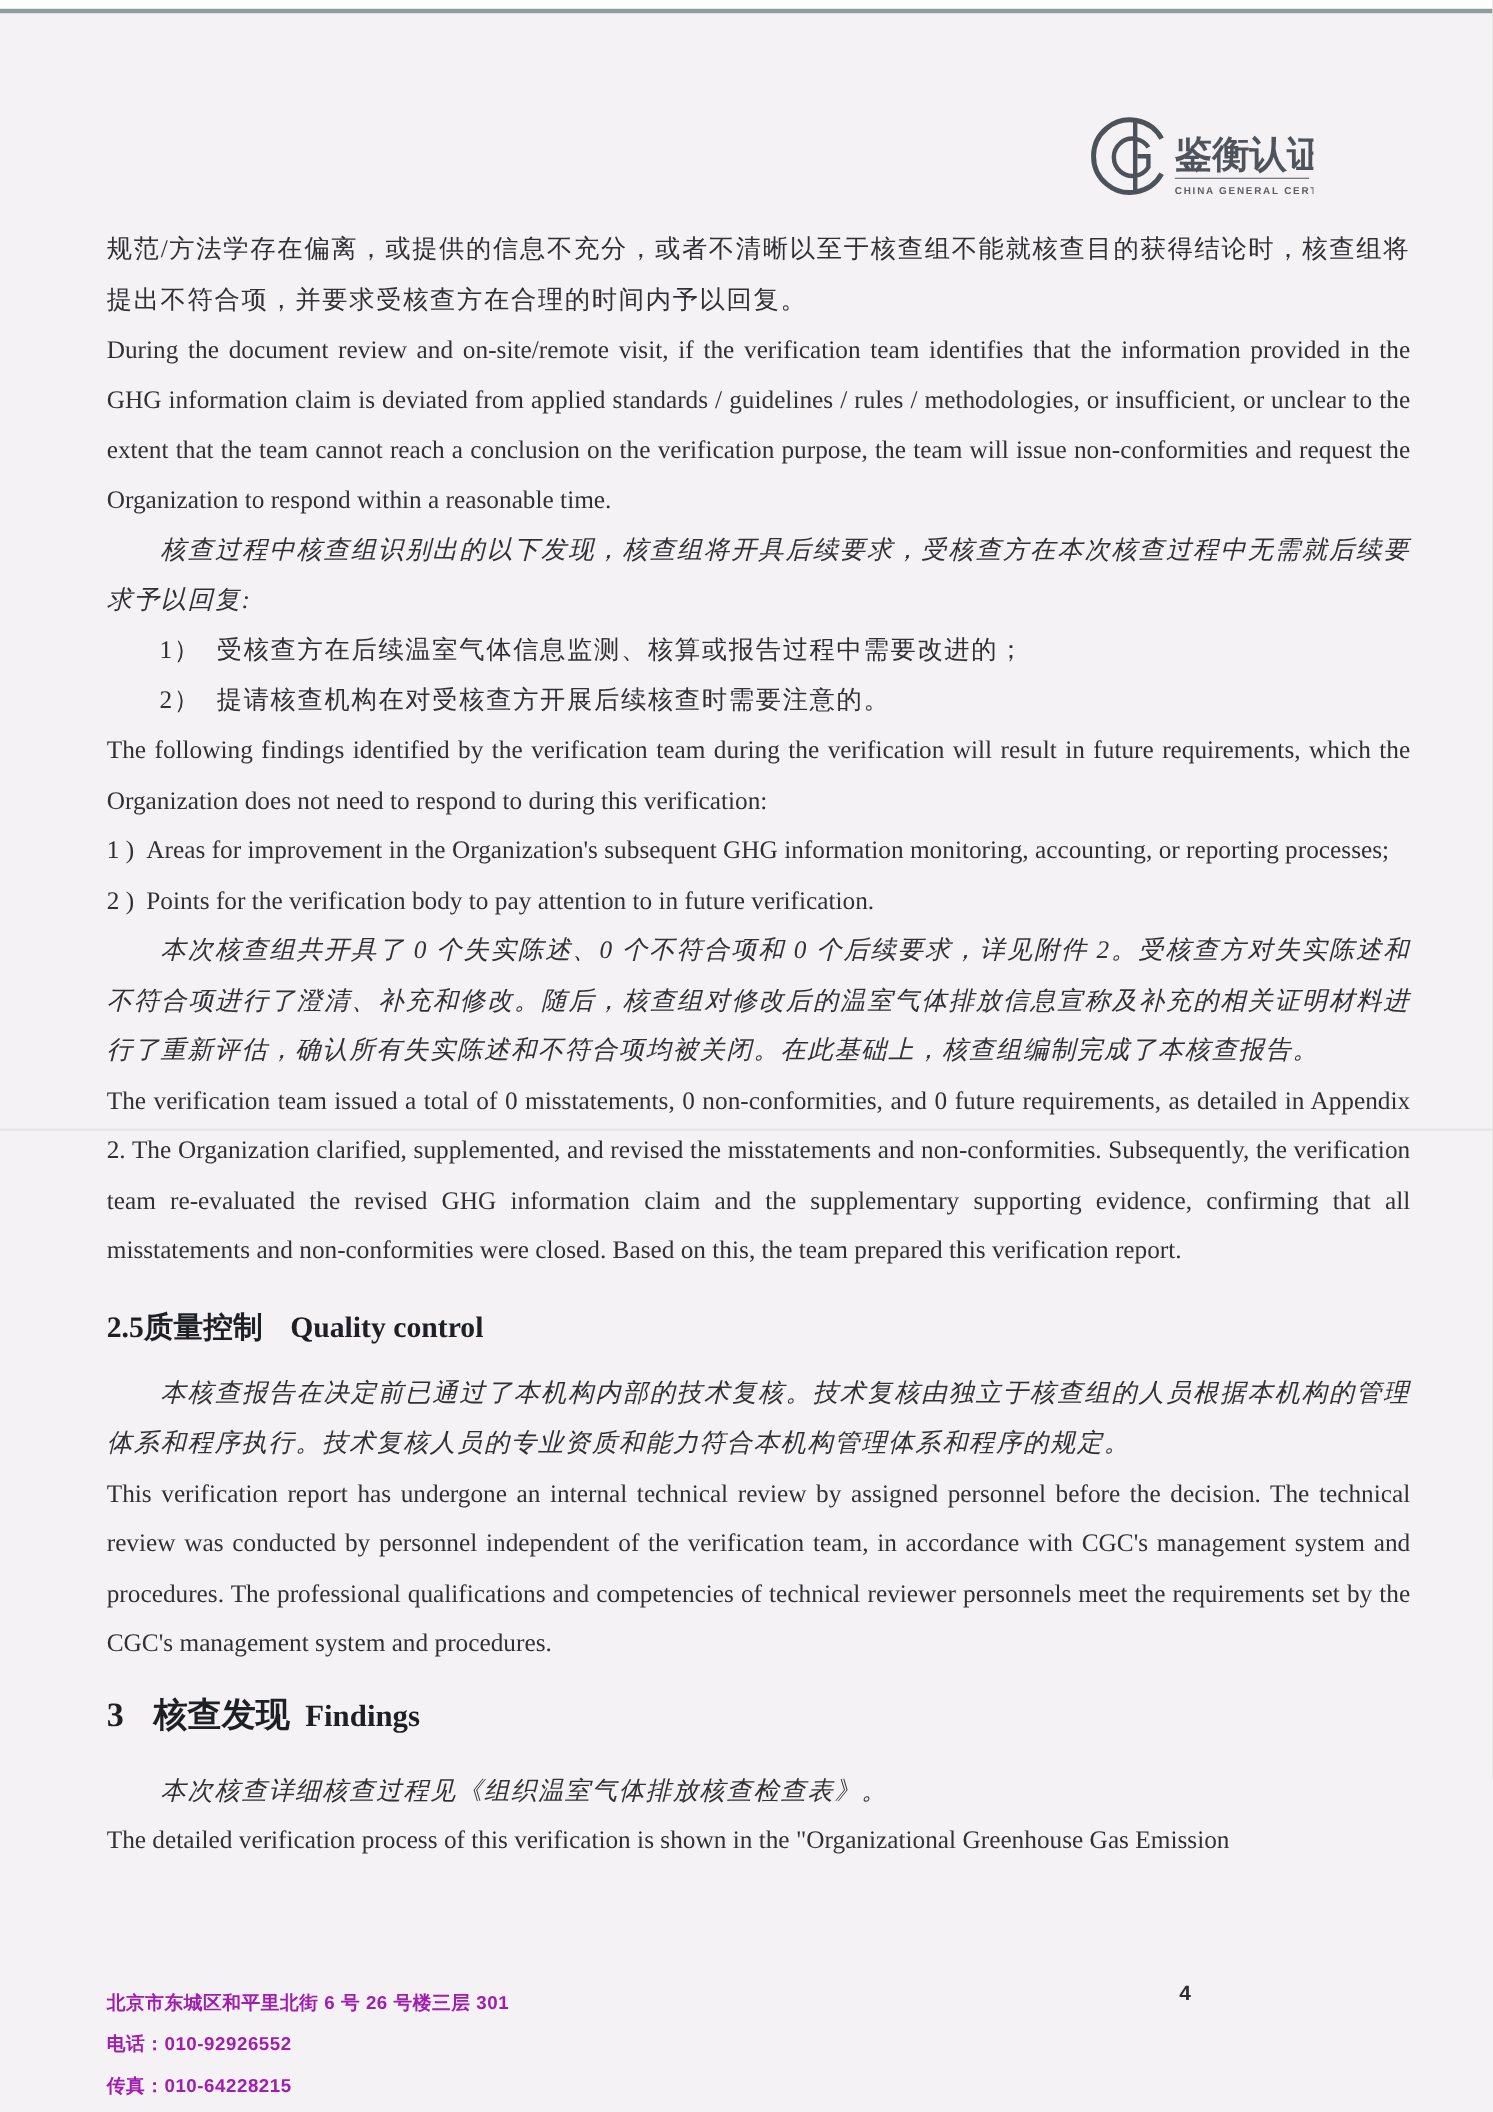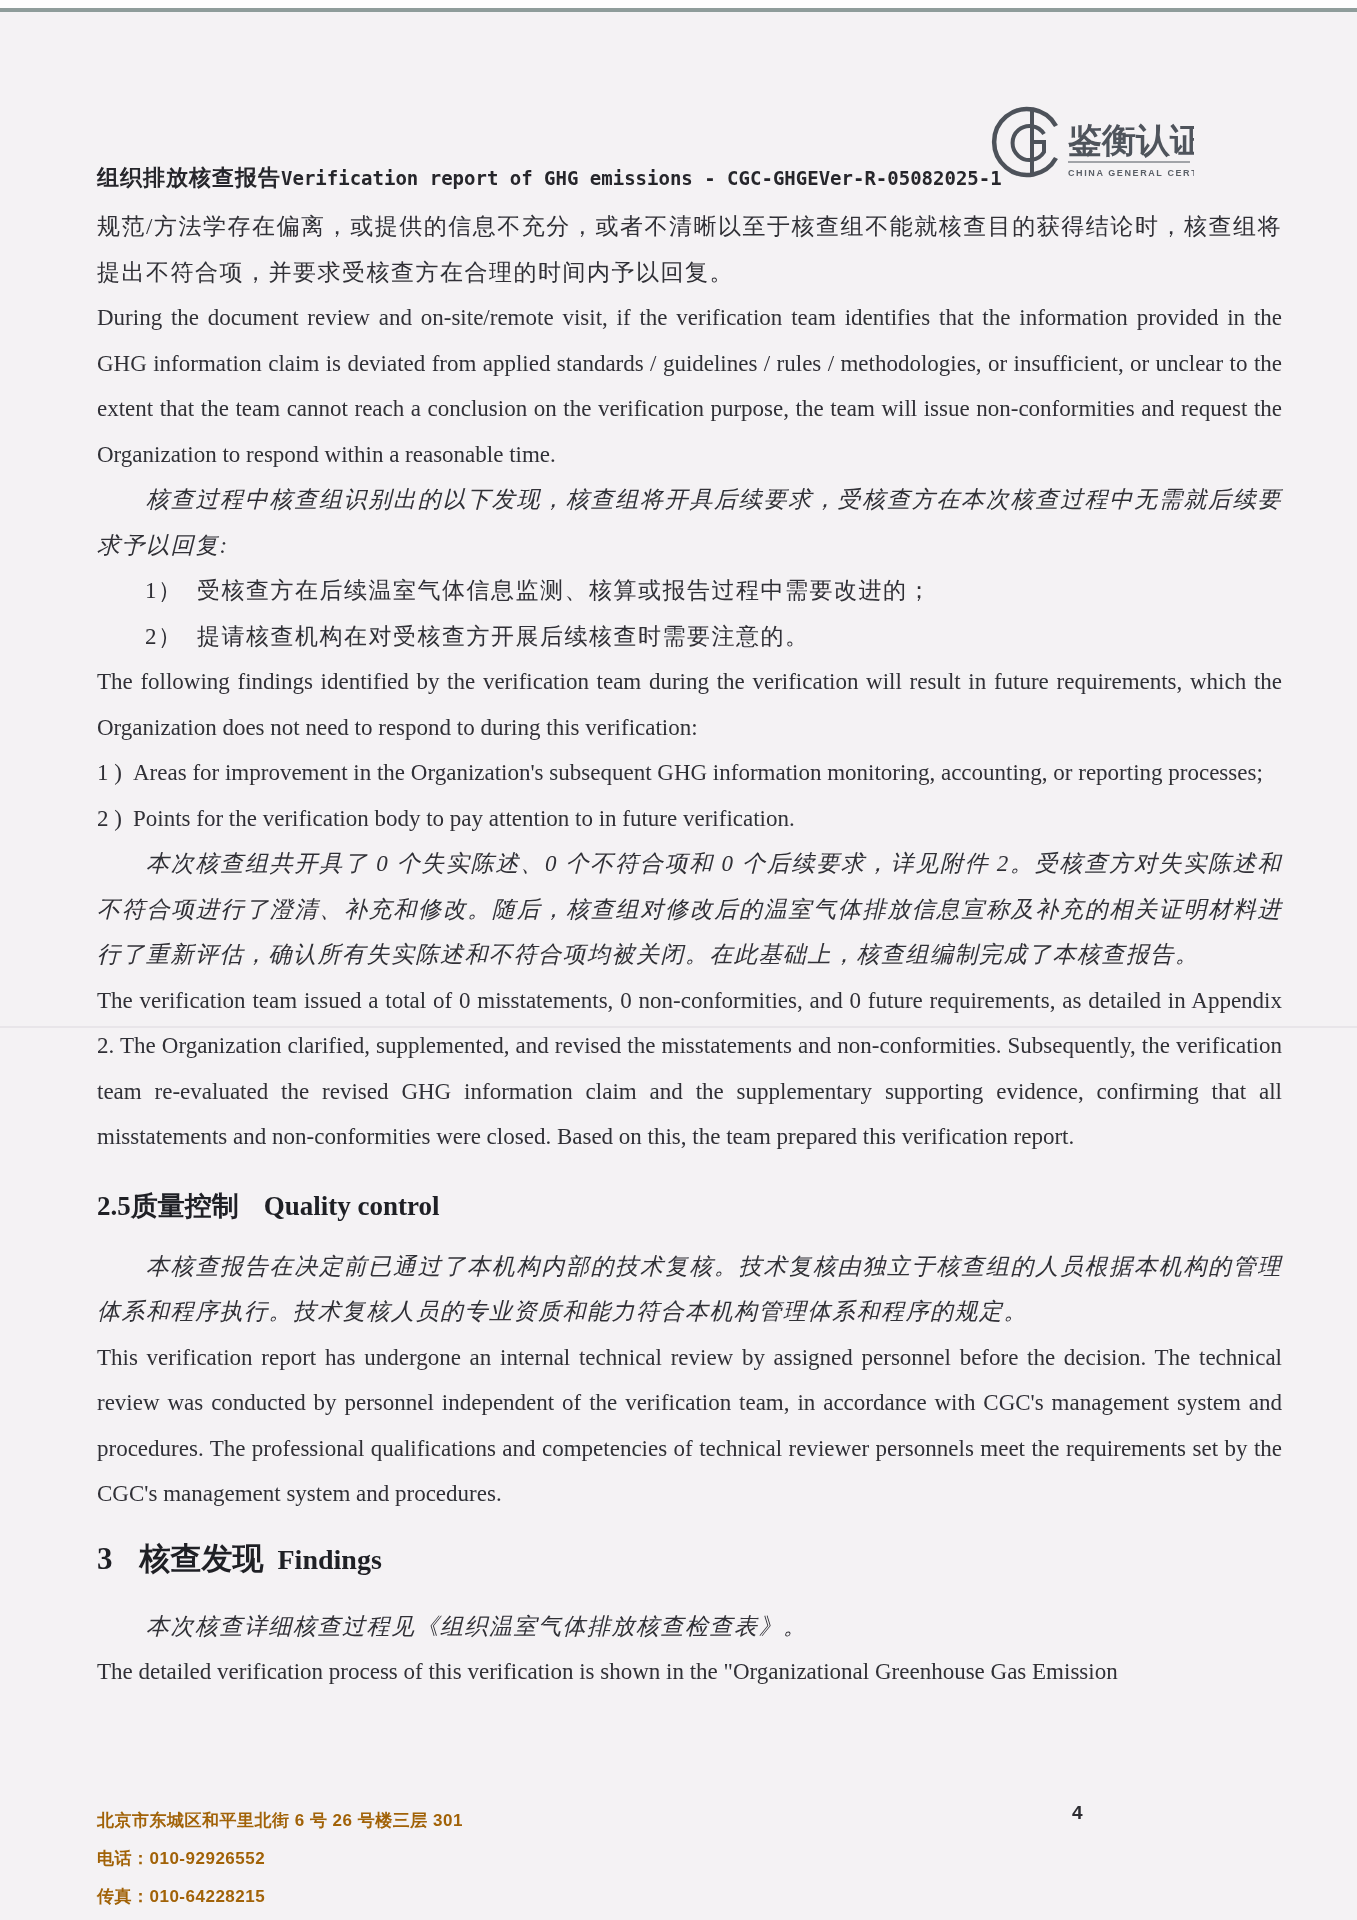--- a/index.html
+++ b/index.html
@@ -60,21 +60,21 @@
   .h2 .heading-number { }
   .h2 .heading-text-en { margin-left:25px; }
   .h1 { font-size:31px; line-height:54px; margin:15px 0 17px; }
   .h1 .heading-number { margin-right:27px; }
   .h1 .heading-text-en { margin-left:14px; font-size:28px; }
 
   
   .footer {
     position:absolute; left:97px; top:1802px;
     font-family:"Liberation Sans", sans-serif;
-    font-weight:bold; font-size:17px; color:#a16207;
+    font-weight:bold; font-size:17px; color:#a21caf;
     line-height:38px; letter-spacing:0.5px;
   }
   .page-number {
     position:absolute; left:1072px; top:1802px;
     font-family:"Liberation Sans", sans-serif;
     font-weight:bold; font-size:19px; color:#2c2c31;
   }
 </style>
 </head>
 <body>
@@ -91,23 +91,20 @@
         <path d="M 72 30 A 33 33 0 1 0 72 62"></path>
         <path d="M 60 38 A 17 17 0 1 0 60 56 L 60 46 L 50 46" stroke-width="4"></path>
         <path d="M 48 14 L 48 80" stroke-width="4"></path>
       </g>
       <text x="84" y="56" font-family="Liberation Sans, sans-serif" font-size="34" font-weight="bold" fill="#4f545c" id="logo-cn-text">鉴衡认证</text>
       <line x1="84" y1="66" x2="206" y2="66" stroke="#4f545c" stroke-width="1"></line>
       <text x="84" y="80" font-family="Liberation Sans, sans-serif" font-size="9" letter-spacing="1.6" font-weight="bold" fill="#5a5f66" id="logo-en-text">CHINA GENERAL CERTIFICATION</text>
     </svg>
   </div>
 
-  <div class="doc-title">
-    <span class="title-cn">组织排放核查报告</span><span class="title-en">Verification report of GHG emissions - CGC-GHGEVer-R-05082025-1</span>
-  </div>
 
   <main class="doc-body">
       <p class="p-cn">规范/方法学存在偏离，或提供的信息不充分，或者不清晰以至于核查组不能就核查目的获得结论时，核查组将提出不符合项，并要求受核查方在合理的时间内予以回复。</p>
       <p class="p-en">During the document review and on-site/remote visit, if the verification team identifies that the information provided in the GHG information claim is deviated from applied standards / guidelines / rules / methodologies, or insufficient, or unclear to the extent that the team cannot reach a conclusion on the verification purpose, the team will issue non-conformities and request the Organization to respond within a reasonable time.</p>
       <p class="p-cn indent">核查过程中核查组识别出的以下发现，核查组将开具后续要求，受核查方在本次核查过程中无需就后续要求予以回复:</p>
       <div class="list-item list-cn">
         <span class="list-marker">1）</span>
         <span class="list-text">受核查方在后续温室气体信息监测、核算或报告过程中需要改进的；</span>
       </div>
       <div class="list-item list-cn">

